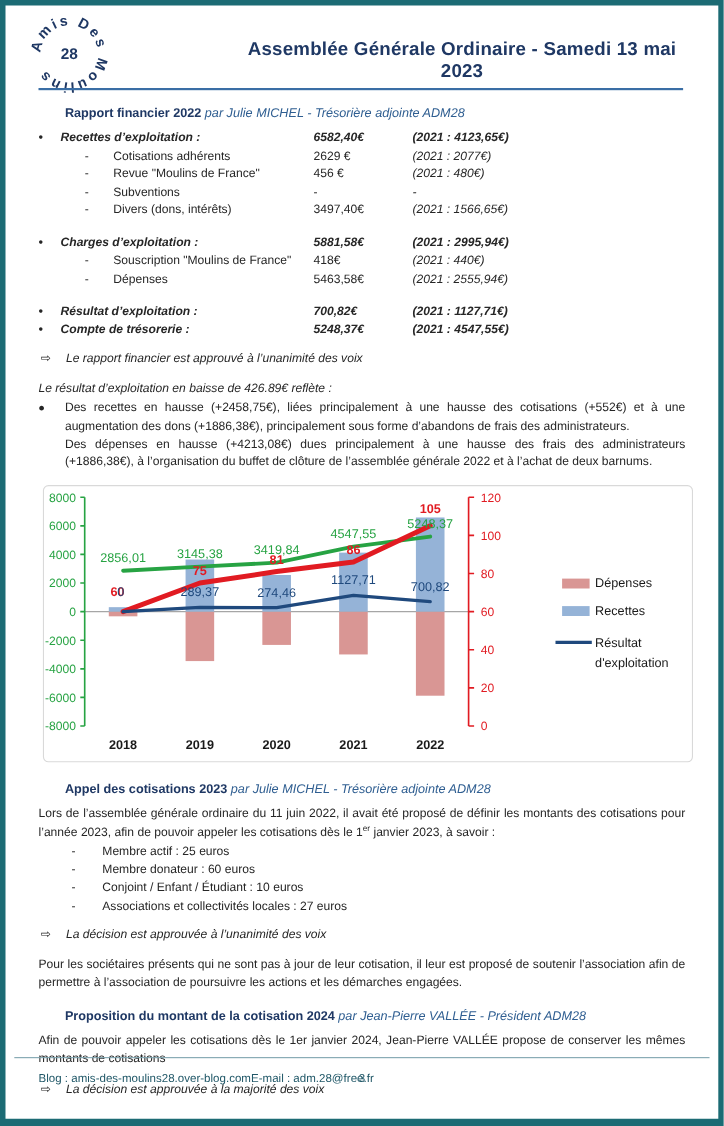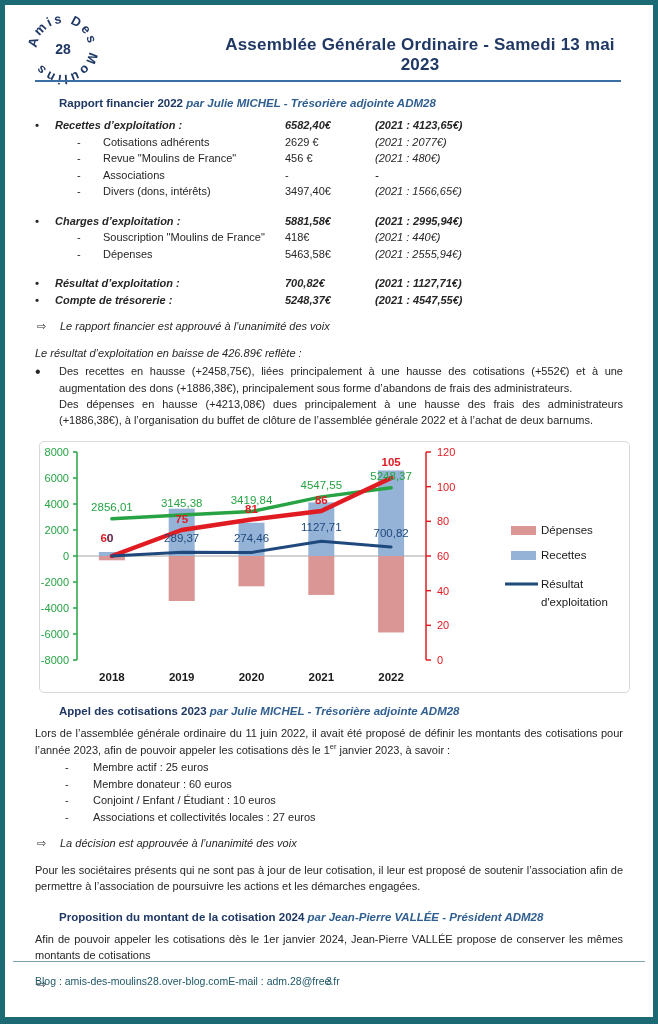--- a/index.html
+++ b/index.html
@@ -13,21 +13,21 @@
   .logo{position:absolute;left:16px;top:2px;}
   .title{
     position:absolute;left:215px;top:30px;width:400px;text-align:center;
     font-size:17px;font-weight:bold;color:#1f3864;letter-spacing:.2px;
   }
   .head-rule{position:absolute;left:30px;right:32px;top:75px;border-top:2px solid #3a6ea5;}
   
   .content{padding:14px 30px 0 30px;}
   .sec-head{font-size:11.5px;margin:0 0 8px 0;}
   .sec-title{font-weight:bold;color:#1f3864;padding-left:24px;}
-  .byline{font-style:italic;color:#2f5e91;font-weight:bold;text-align:right;}
+  .byline{font-style:italic;color:#2f5e91;font-weight:normal;text-align:right;}
   .fin-row{display:grid;grid-template-columns:250px 90px 1fr;font-size:11px;line-height:16.5px;}
   .fin-label{display:flex;}
   .b1{width:20px;flex:0 0 20px;}
   .b2{margin-left:42px;width:26px;flex:0 0 26px;}
   .lvl1 .fin-label,.lvl1 .fin-val{font-weight:bold;font-style:italic;}
   .lvl1 .fin-prev{font-weight:bold;font-style:italic;}
   .sub .fin-prev{font-style:italic;}
   .gap{height:13px;}
   .arrow-line{display:flex;gap:9px;font-size:11px;font-style:italic;margin:10px 0 0 2px;line-height:16px;}
   .arrow{font-style:normal;flex:0 0 14px;}
@@ -93,21 +93,21 @@
           <div class="fin-label">
             <span class="b2">-</span>
             <span>Revue "Moulins de France"</span>
           </div>
           <div class="fin-val">456 €</div>
           <div class="fin-prev">(2021 : 480€)</div>
         </div>
         <div class="fin-row sub">
           <div class="fin-label">
             <span class="b2">-</span>
-            <span>Associations</span>
+            <span>Subventions</span>
           </div>
           <div class="fin-val">-</div>
           <div class="fin-prev">-</div>
         </div>
         <div class="fin-row sub">
           <div class="fin-label">
             <span class="b2">-</span>
             <span>Divers (dons, intérêts)</span>
           </div>
           <div class="fin-val">3497,40€</div>
@@ -245,21 +245,21 @@
           <rect x="471" y="84" width="25" height="9" fill="#d99694"></rect>
           <text font-family="Liberation Sans, sans-serif" font-size="11.5" x="501" y="92" fill="#1a1a1a">Dépenses</text>
           <rect x="471" y="109" width="25" height="9" fill="#95b3d7"></rect>
           <text font-family="Liberation Sans, sans-serif" font-size="11.5" x="501" y="117" fill="#1a1a1a">Recettes</text>
           <line x1="465" y1="142" x2="498" y2="142" stroke="#1f497d" stroke-width="3"></line>
           <text font-family="Liberation Sans, sans-serif" font-size="11.5" x="501" y="146" fill="#1a1a1a">Résultat</text>
           <text font-family="Liberation Sans, sans-serif" font-size="11.5" x="501" y="164" fill="#1a1a1a">d'exploitation</text>
         </svg>
     </div>
 
-    <p class="sec-head" style="margin-top:12px"><span class="sec-title">Appel des cotisations 2023</span> <span class="byline">par Julie MICHEL - Trésorière adjointe ADM28</span></p>
+    <p class="sec-head" style="margin-top:19px"><span class="sec-title">Appel des cotisations 2023</span> <span class="byline">par Julie MICHEL - Trésorière adjointe ADM28</span></p>
 
     <p class="para" style="margin-top:0"><span>Lors de l’assemblée générale ordinaire du 11 juin 2022, il avait été proposé de définir les montants des cotisations pour l’année 2023, afin de pouvoir appeler les cotisations dès le 1</span><sup>er</sup><span> janvier 2023, à savoir :</span></p>
 
     <div class="dash-list" id="cot-list">
         <div class="dash-item">
           <span class="dash">-</span>
           <span>Membre actif : 25 euros</span>
         </div>
         <div class="dash-item">
           <span class="dash">-</span>
@@ -281,20 +281,21 @@
     </div>
 
     <p class="para" style="margin-top:11px">Pour les sociétaires présents qui ne sont pas à jour de leur cotisation, il leur est proposé de soutenir l’association afin de permettre à l’association de poursuivre les actions et les démarches engagées.</p>
 
     <p class="sec-head" style="margin-top:16px"><span class="sec-title">Proposition du montant de la cotisation 2024</span> <span class="byline">par Jean-Pierre VALLÉE - Président ADM28</span></p>
 
     <p class="para" style="margin-top:0">Afin de pouvoir appeler les cotisations dès le 1er janvier 2024, Jean-Pierre VALLÉE propose de conserver les mêmes montants de cotisations</p>
 
     <div class="arrow-line" style="margin-top:13px">
       <span class="arrow">⇨</span>
+      <span>La décision est approuvée à la majorité des voix</span>
     </div>
 
   </div>
 
   <div class="footer">
     <span>Blog : amis-des-moulins28.over-blog.com</span>
     <span class="pageno">3</span>
     <span>E-mail : adm.28@free.fr</span>
   </div>
 

